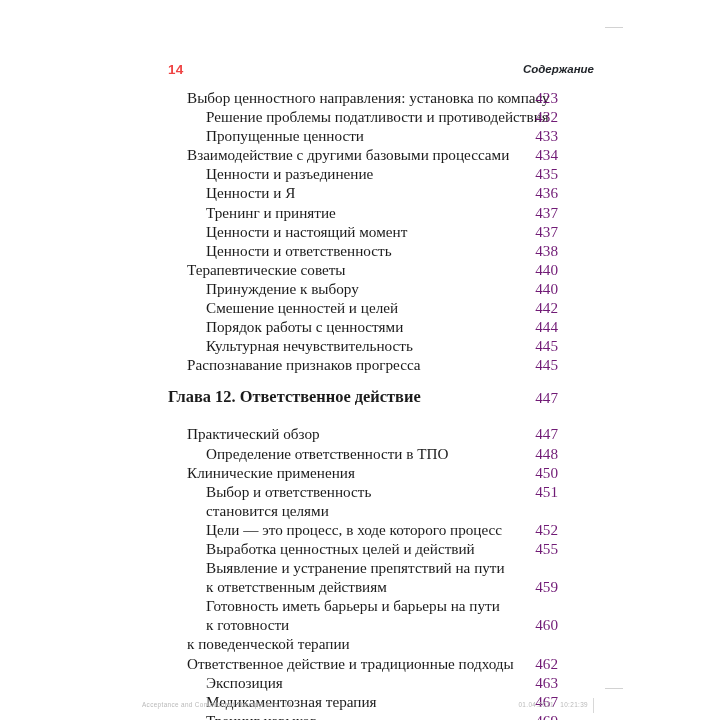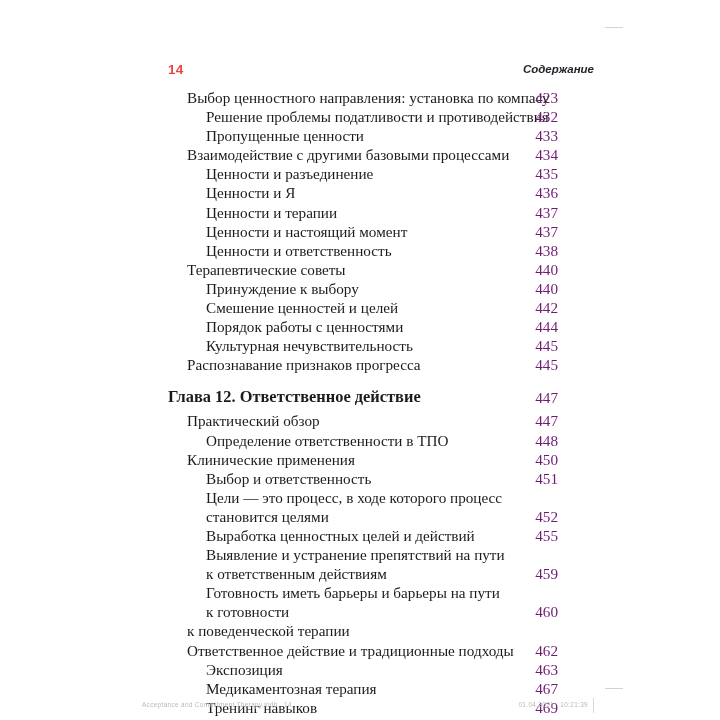--- a/index.html
+++ b/index.html
@@ -103,21 +103,21 @@
   
   .toc-row.wrap .page { top: 19.1px; }
   .toc-row .label.cont { display: block; }
 
   
   .chapter {
     font-weight: 700;
     font-size: 16.4px;
     line-height: 19px;
     margin-top: 13px;
-    margin-bottom: 5px;
+    margin-bottom: 18px;
   }
   .chapter .page { font-weight: 400; font-size: 15.2px; top: 1px; }
 
   .gap-before { }
 
   
   #page-footer {
     position: absolute;
     left: 0;
     bottom: 8px;
@@ -185,21 +185,21 @@
     </div>
     <div class="toc-row lvl-2">
       <span class="label">Ценности и разъединение</span>
       <span class="page">435</span>
     </div>
     <div class="toc-row lvl-2">
       <span class="label">Ценности и Я</span>
       <span class="page">436</span>
     </div>
     <div class="toc-row lvl-2">
-      <span class="label">Ценности и терапии</span>
+      <span class="label">Тренинг и принятие</span>
       <span class="page">437</span>
     </div>
     <div class="toc-row lvl-2">
       <span class="label">Ценности и настоящий момент</span>
       <span class="page">437</span>
     </div>
     <div class="toc-row lvl-2">
       <span class="label">Ценности и ответственность</span>
       <span class="page">438</span>
     </div>
@@ -243,22 +243,22 @@
     </div>
     <div class="toc-row lvl-1">
       <span class="label">Клинические применения</span>
       <span class="page">450</span>
     </div>
     <div class="toc-row lvl-2">
       <span class="label">Выбор и ответственность</span>
       <span class="page">451</span>
     </div>
     <div class="toc-row lvl-2 wrap">
+      <span class="label cont">становится целями</span>
       <span class="label">Цели — это процесс, в ходе которого процесс</span>
-      <span class="label cont">становится целями</span>
       <span class="page">452</span>
     </div>
     <div class="toc-row lvl-2">
       <span class="label">Выработка ценностных целей и действий</span>
       <span class="page">455</span>
     </div>
     <div class="toc-row lvl-2 wrap">
       <span class="label">Выявление и устранение препятствий на пути</span>
       <span class="label cont">к ответственным действиям</span>
       <span class="page">459</span>

